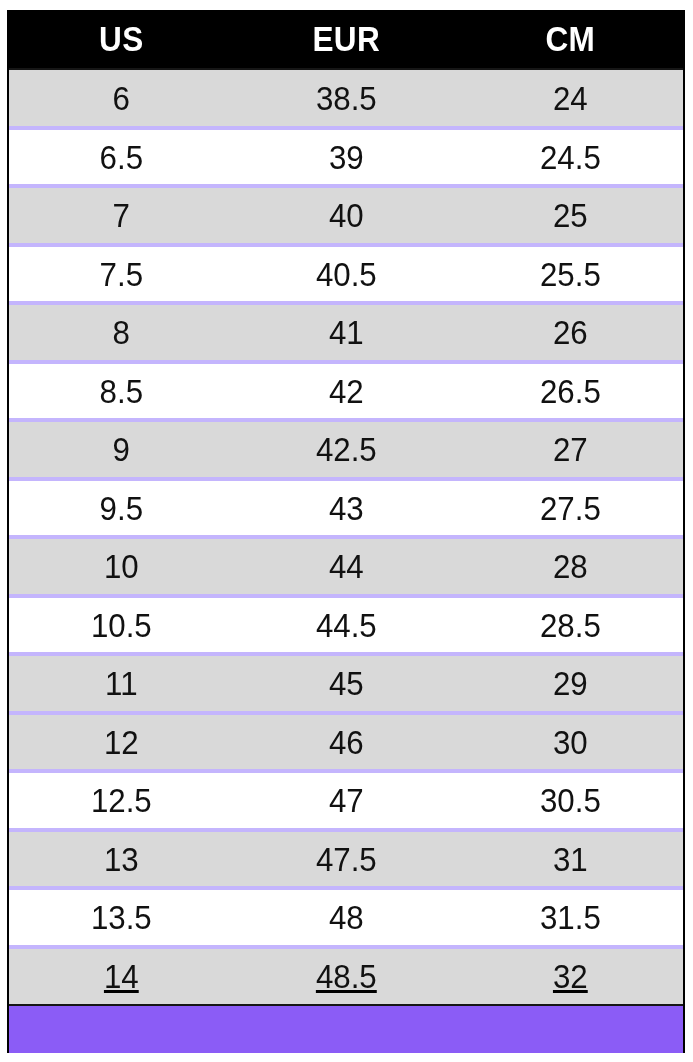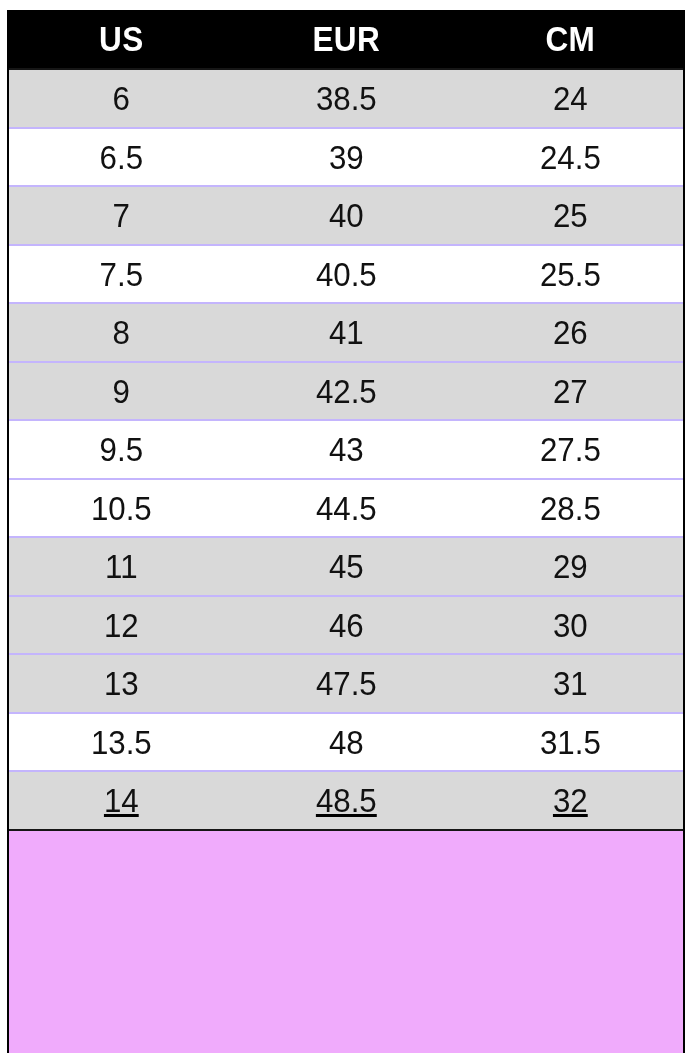--- a/index.html
+++ b/index.html
@@ -16,21 +16,21 @@
 
   #size-chart {
     position: absolute;
     left: 7px;
     top: 10px;
     width: 678px;
     height: 1043px;
     border-left: 2px solid #000000;
     border-right: 2px solid #000000;
     box-sizing: border-box;
-    background: #f0abfc;
+    background: #8b5cf6;
   }
 
   .chart-table {
     width: 100%;
     border-collapse: collapse;
     table-layout: fixed;
   }
 
   .chart-table col { width: 33.3333%; }
 
@@ -51,21 +51,21 @@
     transform: scaleX(0.9);
   }
 
   tbody tr {
     height: 58.5px;
   }
 
   tbody tr.row-shaded { background: #d9d9d9; }
   tbody tr.row-plain  { background: #ffffff; }
 
-  tbody tr + tr { border-top: 2px solid #c4b5fd; }
+  tbody tr + tr { border-top: 4px solid #c4b5fd; }
   tbody tr:first-child { border-top: 2px solid #161616; }
   tbody tr:last-child { border-bottom: 2px solid #161616; text-decoration: underline; }
 
   tbody td {
     color: #111111;
     font-size: 34px;
     font-weight: 400;
     text-align: center;
     vertical-align: middle;
     padding: 0;
@@ -109,44 +109,59 @@
         <tr class="row-plain">
           <td>7.5</td>
           <td>40.5</td>
           <td>25.5</td>
         </tr>
         <tr class="row-shaded">
           <td>8</td>
           <td>41</td>
           <td>26</td>
         </tr>
+        <tr class="row-plain">
+          <td>8.5</td>
+          <td>42</td>
+          <td>26.5</td>
+        </tr>
         <tr class="row-shaded">
           <td>9</td>
           <td>42.5</td>
           <td>27</td>
         </tr>
         <tr class="row-plain">
           <td>9.5</td>
           <td>43</td>
           <td>27.5</td>
+        </tr>
+        <tr class="row-shaded">
+          <td>10</td>
+          <td>44</td>
+          <td>28</td>
         </tr>
         <tr class="row-plain">
           <td>10.5</td>
           <td>44.5</td>
           <td>28.5</td>
         </tr>
         <tr class="row-shaded">
           <td>11</td>
           <td>45</td>
           <td>29</td>
         </tr>
         <tr class="row-shaded">
           <td>12</td>
           <td>46</td>
           <td>30</td>
+        </tr>
+        <tr class="row-plain">
+          <td>12.5</td>
+          <td>47</td>
+          <td>30.5</td>
         </tr>
         <tr class="row-shaded">
           <td>13</td>
           <td>47.5</td>
           <td>31</td>
         </tr>
         <tr class="row-plain">
           <td>13.5</td>
           <td>48</td>
           <td>31.5</td>

